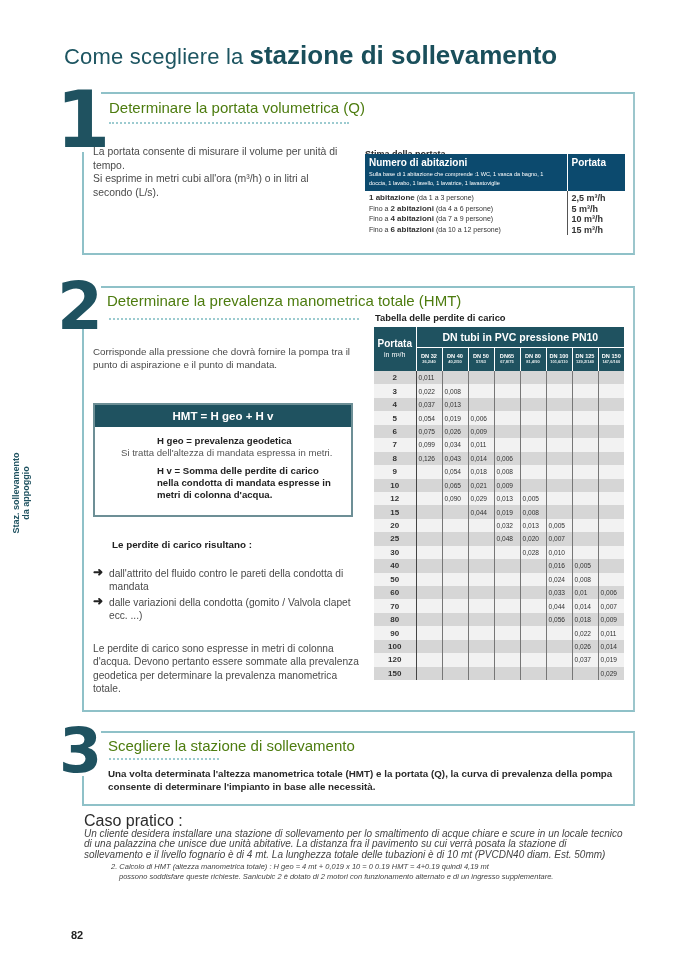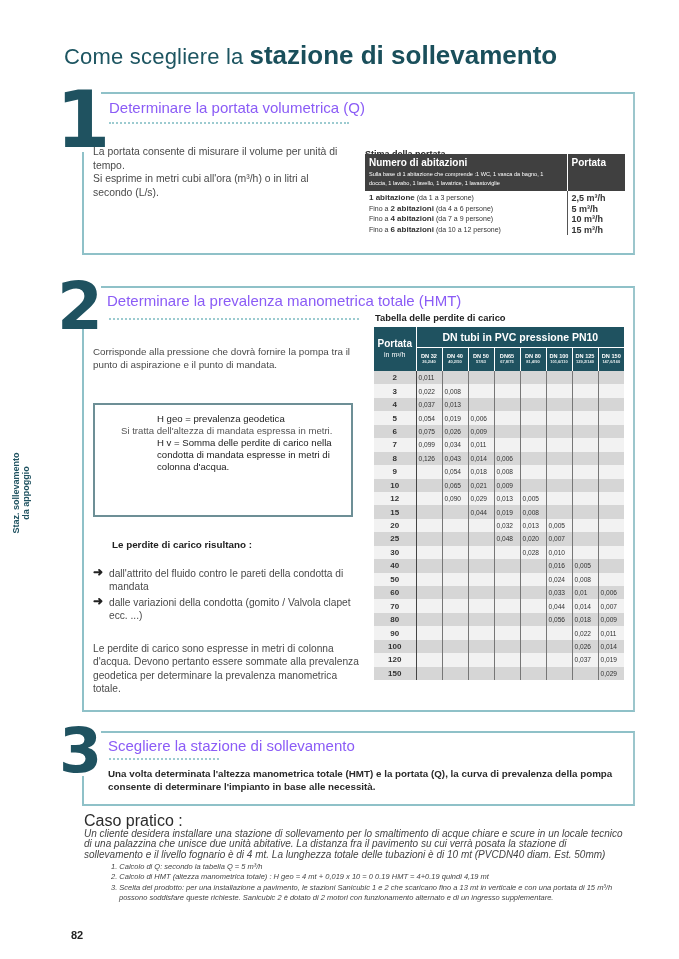--- a/index.html
+++ b/index.html
@@ -9,42 +9,42 @@
   .abs { position: absolute; }
 
   
   .page-title { left: 64px; top: 40px; font-size: 22px; color: #1d5561; white-space: nowrap; }
   .page-title .light { font-weight: normal; letter-spacing: 0.2px; }
   .page-title .bold { font-weight: bold; font-size: 26px; margin-left: 6px; color: #1a4f5b; }
 
   
   .sec-box { border: 2px solid #8fc1c8; border-right-color: #9cc6cc; background: #fff; }
   .big-num { font-family: "DejaVu Sans", sans-serif; font-weight: bold; color: #1f5260; line-height: 1; }
-  .sec-heading { font-size: 15px; color: #8b5cf6; white-space: nowrap; }
+  .sec-heading { font-size: 15px; color: #4d7c0f; white-space: nowrap; }
   .dots { border-bottom: 2px dotted #9ccbd0; height: 0; }
 
   .body-text { font-size: 10.4px; line-height: 13.6px; color: #4a4a4a; }
 
   
   .stima-title { font-size: 9px; font-weight: bold; color: #2a2a2a; }
   .stima-table { border-collapse: collapse; font-size: 7px; color: #333; width: 260px; }
-  .stima-table th { background: #404040; color: #fff; text-align: left; vertical-align: top; padding: 3px 4px; }
+  .stima-table th { background: #0c4a6e; color: #fff; text-align: left; vertical-align: top; padding: 3px 4px; }
   .stima-table th.h-main { font-size: 10px; font-weight: bold; }
   .stima-table th .h-sub { display: block; font-size: 5.6px; font-weight: normal; line-height: 9px; margin-top: 2px; }
   .stima-table th.h-port { font-size: 10px; border-left: 1px solid #fff; width: 58px; }
   .stima-table td { padding: 0 4px; height: 10.6px; line-height: 10.6px; white-space: nowrap; }
   .stima-table td.val { font-weight: bold; font-size: 9px; border-left: 1px solid #555; }
   .stima-table tr.first td { padding-top: 2px; }
   .stima-table td b { font-size: 8px; }
 
   
   .hmt-box { border: 2px solid #6d8f96; background: #fff; }
   .hmt-head { background: #1f5260; color: #fff; font-weight: bold; font-size: 11.5px; text-align: center; height: 22px; line-height: 22px; }
   .hmt-body { padding: 8px 12px 0 26px; font-size: 9.6px; line-height: 12px; color: #555; }
-  .hmt-body .b { font-weight: normal; color: #222; padding-left: 36px; }
+  .hmt-body .b { font-weight: bold; color: #222; padding-left: 36px; }
 
   .perdite-title { font-size: 9.8px; font-weight: bold; color: #222; }
   .arrow-list { font-size: 10.2px; line-height: 13px; color: #4a4a4a; }
   .arrow-list .item { position: relative; padding-left: 16px; margin-bottom: 3px; }
   .arrow-list .arr { position: absolute; left: 0; top: -1px; font-weight: bold; font-size: 12px; color: #222; }
 
   
   .pt-title { font-size: 9.4px; font-weight: bold; color: #222; }
   .pt { border-collapse: collapse; font-size: 6.6px; color: #333; table-layout: fixed; }
   .pt th { background: #1f5260; color: #fff; font-weight: bold; text-align: center; padding: 0; }
@@ -128,23 +128,24 @@
 
 <div class="abs sec-box" style="left:82px; top:286px; width:553px; height:426px;"></div>
 <div class="abs" style="left:57px; top:280px; width:44px; height:48px; background:#fff;"></div>
 <div class="abs big-num" style="left:57px; top:274px; font-size:66px;">2</div>
 <div class="abs sec-heading" style="left:107px; top:292px;">Determinare la prevalenza manometrica totale (HMT)</div>
 <div class="abs dots" style="left:109px; top:318px; width:250px;"></div>
 
 <div class="abs body-text" style="left:93px; top:345px; width:270px; font-size:9.8px; line-height:13px;">Corrisponde alla pressione che dovrà fornire la pompa tra il punto di aspirazione e il punto di mandata.</div>
 
 <div class="abs hmt-box" style="left:93px; top:403px; width:260px; height:114px;">
+  <div class="hmt-head">HMT = H geo + H v</div>
   <div class="hmt-body">
     <div class="b">H geo  = prevalenza geodetica</div>
-    <div style="">Si tratta dell'altezza di mandata espressa in metri.</div>
+    <div style="margin-bottom:6px;">Si tratta dell'altezza di mandata espressa in metri.</div>
     <div class="b">H v = Somma delle perdite di carico nella condotta di mandata espresse in metri di colonna d'acqua.</div>
   </div>
 </div>
 
 <div class="abs perdite-title" style="left:112px; top:539px;">Le perdite di carico risultano :</div>
 
 <div class="abs arrow-list" style="left:93px; top:567px; width:270px;">
   <div class="item">
     <span class="arr">➜</span>
     <span>dall'attrito del fluido contro le pareti della condotta di mandata</span>
@@ -451,19 +452,17 @@
 <div class="abs sec-box" style="left:82px; top:731px; width:553px; height:75px;"></div>
 <div class="abs" style="left:57px; top:726px; width:44px; height:50px; background:#fff;"></div>
 <div class="abs big-num" style="left:59px; top:720px; font-size:62px;">3</div>
 <div class="abs sec-heading" style="left:108px; top:737px;">Scegliere la stazione di sollevamento</div>
 <div class="abs dots" style="left:109px; top:758px; width:110px;"></div>
 <div class="abs" style="left:108px; top:767px; width:510px; font-size:9.8px; line-height:13px; font-weight:bold; color:#2a2a2a;">Una volta determinata l'altezza manometrica totale (HMT) e la portata (Q), la curva di prevalenza della pompa consente di determinare l'impianto in base alle necessità.</div>
 
 <div class="abs caso-title" style="left:84px; top:812px;">Caso pratico :</div>
 <div class="abs caso-text" style="left:84px; top:829px; width:540px;">Un cliente desidera installare una stazione di sollevamento per lo smaltimento di acque chiare e scure in un locale tecnico di una palazzina che unisce due unità abitative. La distanza fra il pavimento su cui verrà posata la stazione di sollevamento e il livello fognario è di 4 mt. La lunghezza totale delle tubazioni è di 10 mt (PVCDN40 diam. Est. 50mm)</div>
 <div class="abs caso-list" style="left:84px; top:862px; width:560px;">
-  <div class="li">1. Calcolo di Q: secondo la tabella Q = 5 m³/h</div>
   <div class="li">2. Calcolo di HMT (altezza manometrica totale) : H geo = 4 mt + 0,019 x 10 = 0 0.19 HMT = 4+0.19 quindi 4,19 mt</div>
-  <div class="li">3. Scelta del prodotto:  per una installazione a pavimento, le stazioni Sanicubic 1 e 2 che scaricano fino a 13 mt in verticale e con una portata di 15 m³/h</div>
   <div class="cont">possono soddisfare queste richieste. Sanicubic 2 è dotato di 2 motori con funzionamento alternato e di un ingresso supplementare.</div>
 </div>
 
 <div class="abs page-num">82</div>
 
 </body></html>

